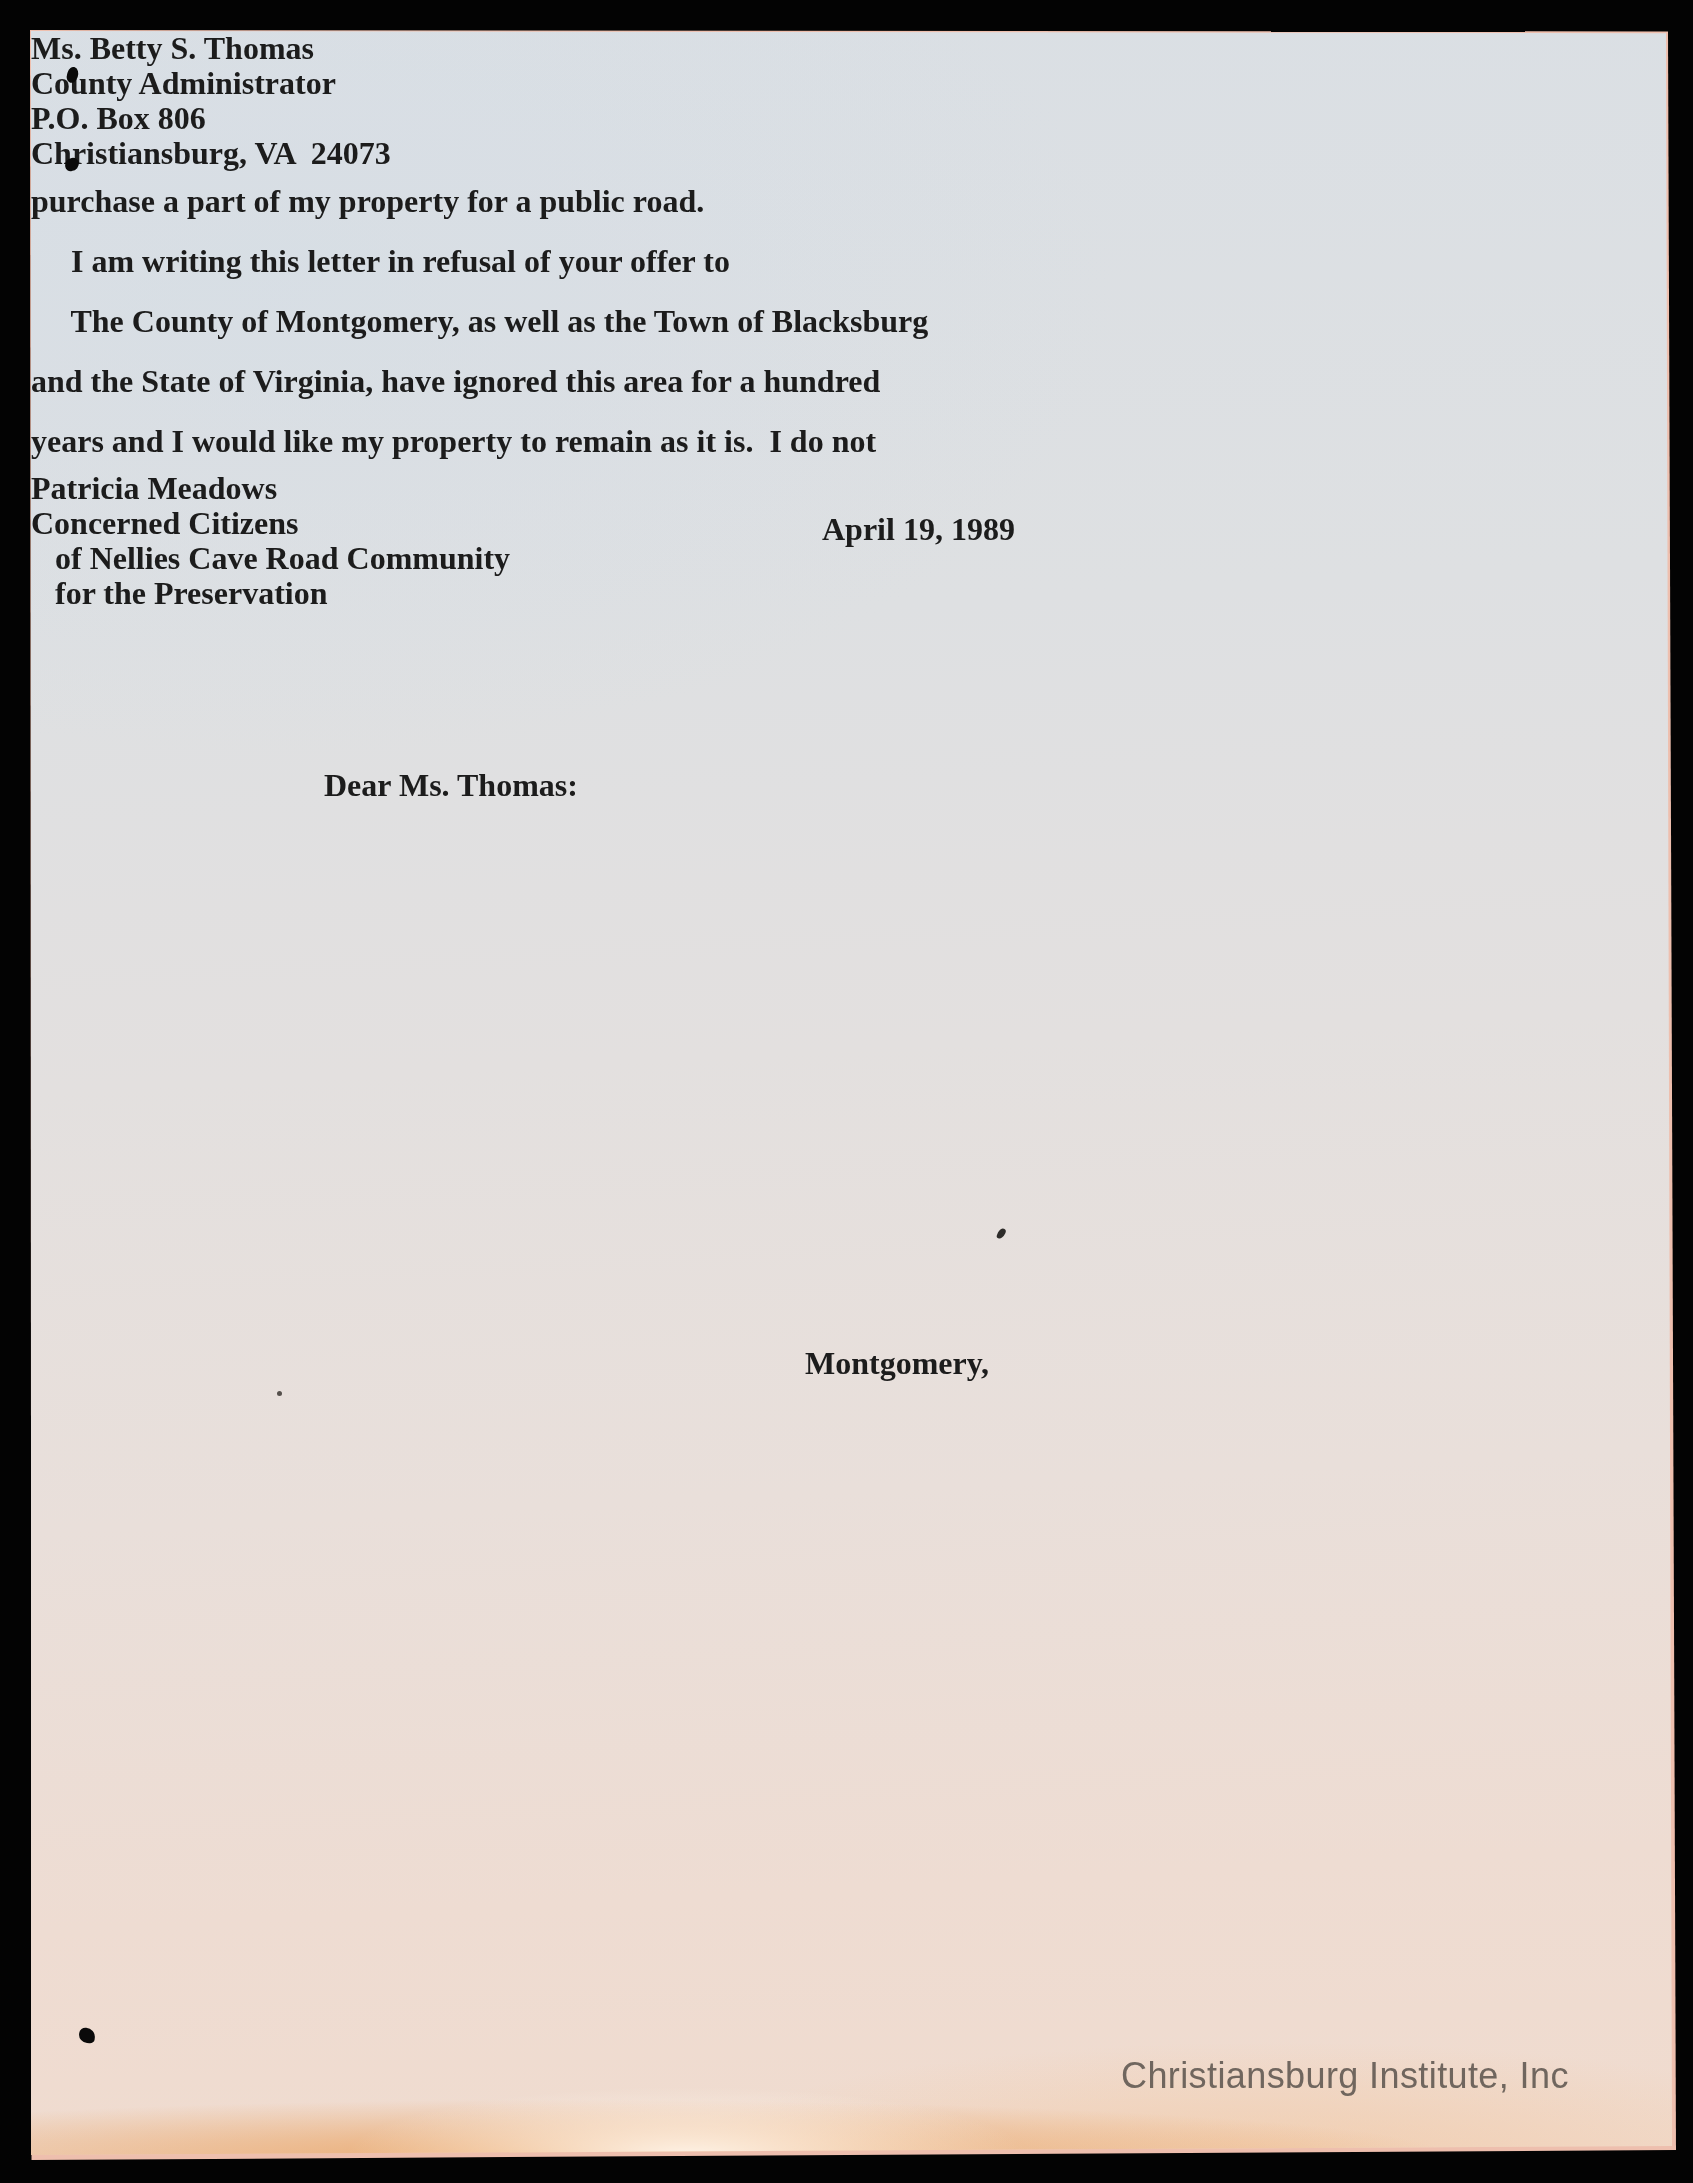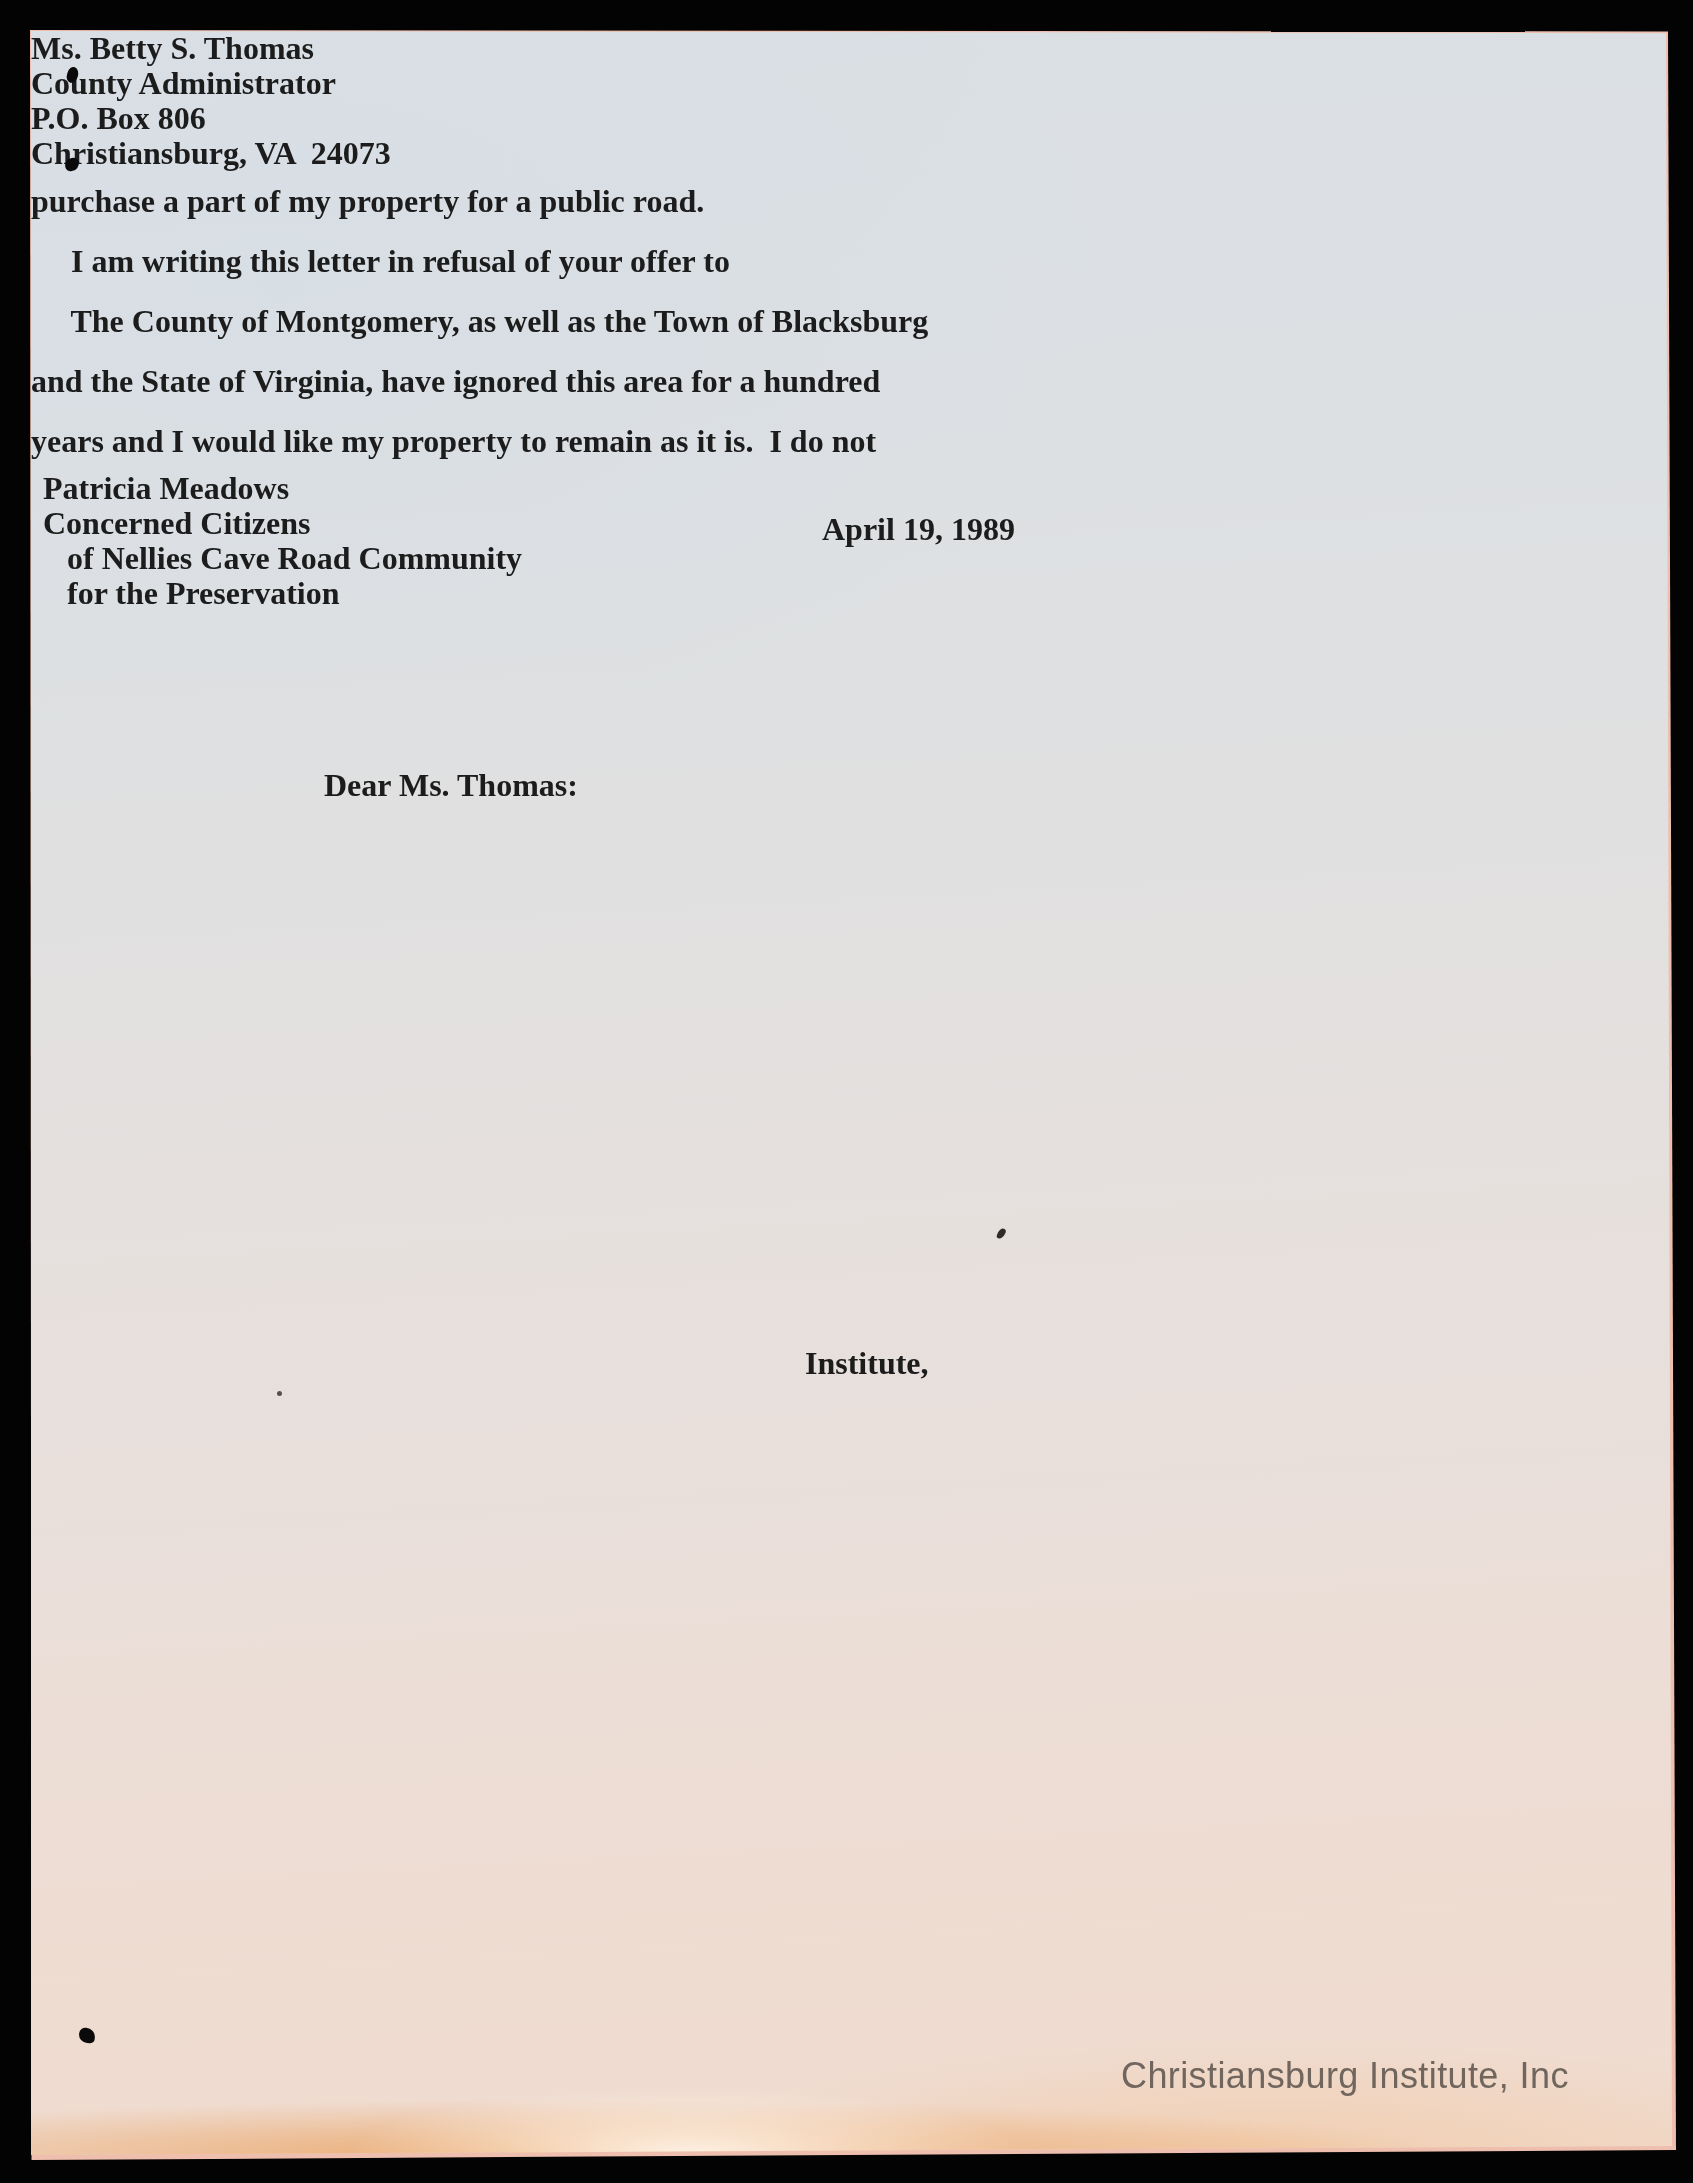--- a/index.html
+++ b/index.html
@@ -46,21 +46,21 @@
   }
   .single { line-height: 35px; }
   .double { line-height: 60px; }
 
   .date-line       { left: 791px; top: 481px;  }
   .recipient-block { left: 293px;  top: 541px;  }
   .salutation-line { left: 293px;  top: 737px;  }
   .paragraph-1     { left: 293px;  top: 838px; }
   .paragraph-2     { left: 293px;  top: 1033px; }
   .closing-line    { left: 774px; top: 1315px; }
-  .signature-block { left: 774px; top: 1444px; padding-left: 12px; }
+  .signature-block { left: 774px; top: 1444px; }
 
   .watermark {
     position: absolute;
     left: 1090px; top: 2024px;
     font-family: "Liberation Sans", sans-serif;
     font-size: 36px;
     font-weight: normal;
     color: rgba(104, 96, 88, 0.95);
     letter-spacing: 0.4px;
     white-space: pre;
@@ -96,21 +96,21 @@
     <div class="mono double" style="position:static">purchase a part of my property for a public road.</div>
     <div class="mono double" style="position:static">     I am writing this letter in refusal of your offer to</div>
   </div>
 
   <div class="paragraph-2">
     <div class="mono double" style="position:static">     The County of Montgomery, as well as the Town of Blacksburg</div>
     <div class="mono double" style="position:static">and the State of Virginia, have ignored this area for a hundred</div>
     <div class="mono double" style="position:static">years and I would like my property to remain as it is.  I do not</div>
   </div>
 
-  <div class="mono single closing-line">Institute,</div>
+  <div class="mono single closing-line">Montgomery,</div>
 
   <div class="signature-block">
     <div class="mono single" style="position:static">Patricia Meadows</div>
     <div class="mono single" style="position:static">Concerned Citizens</div>
     <div class="mono single" style="position:static">   of Nellies Cave Road Community</div>
     <div class="mono single" style="position:static">   for the Preservation</div>
   </div>
 
   <div class="watermark">Christiansburg Institute, Inc</div>
 

